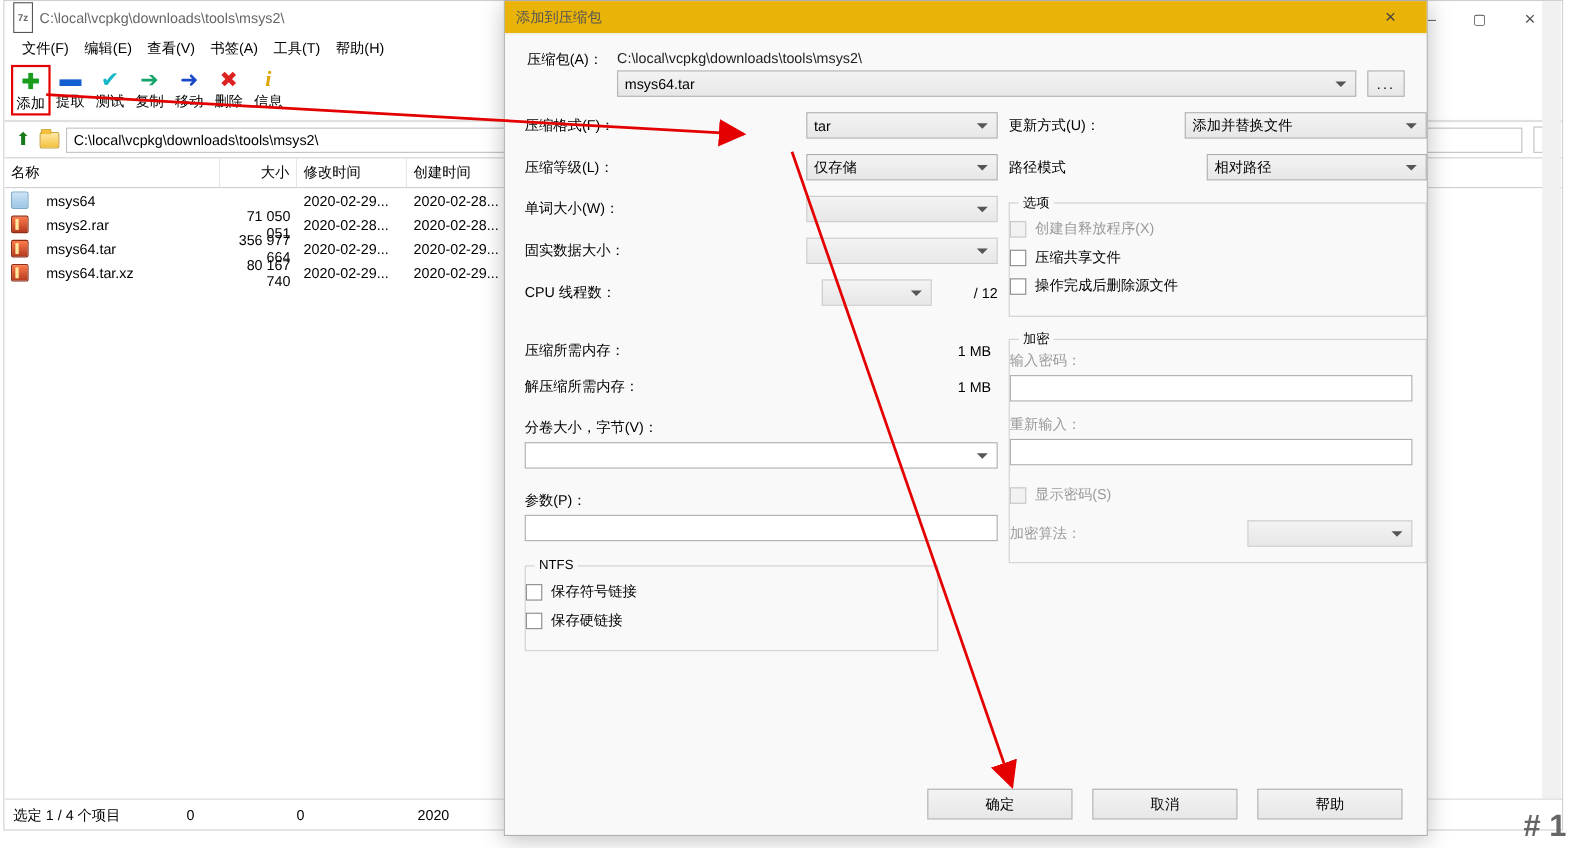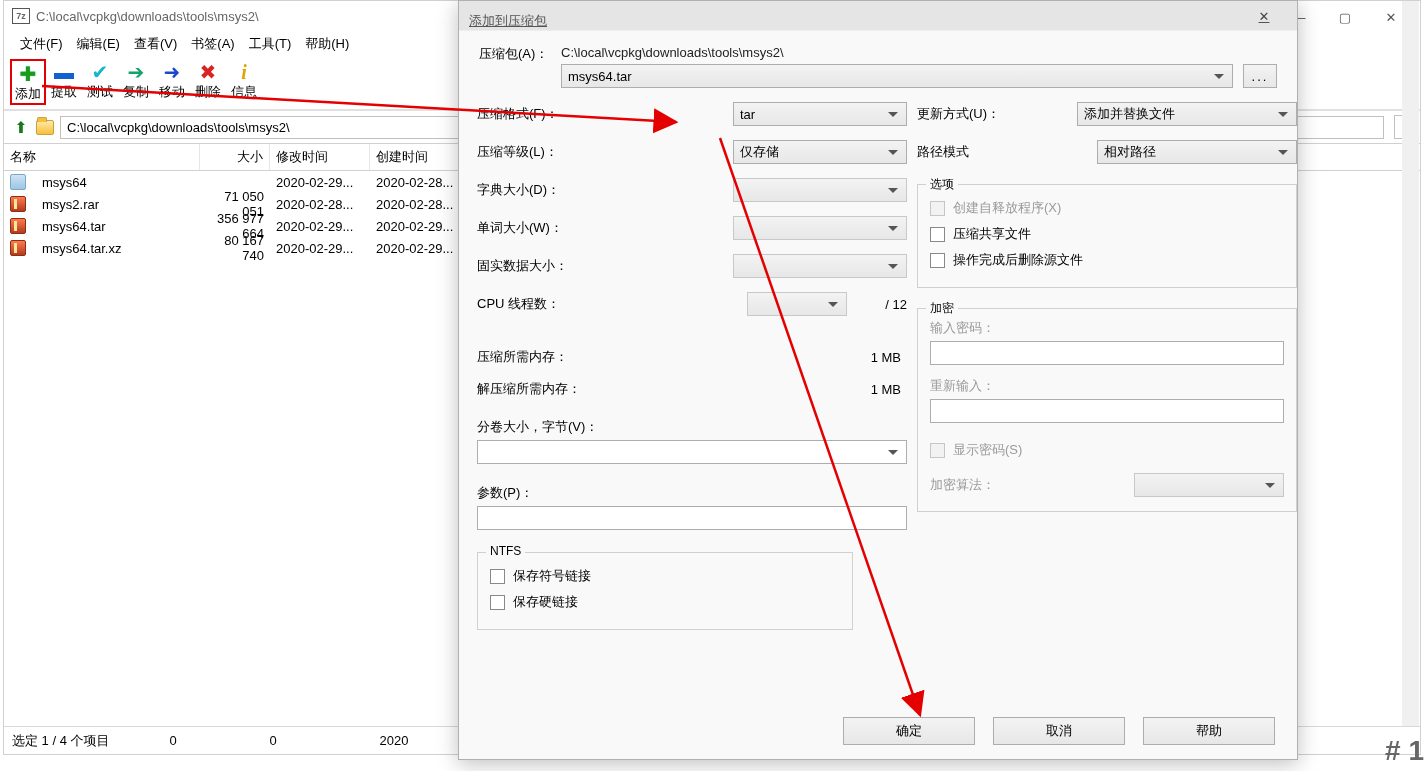--- a/index.html
+++ b/index.html
@@ -1,20 +1,20 @@
 <!DOCTYPE html>
 <html><head>
 <meta charset="utf-8">
 <style>
   * { box-sizing: border-box; font-family: "Microsoft YaHei", "Segoe UI", sans-serif; font-size: 13px; }
   body { margin: 0; background: #fff; position: relative; width: 1428px; height: 771px; overflow: hidden; color: #000; }
   
   .bgwin { position: absolute; left: 3px; top: 0; width: 1418px; height: 755px; border: 1px solid #d0d0d0; background: #fff; }
   .bg-titlebar { height: 30px; display:flex; align-items:center; padding:0 8px; color:#666; }
-  .bg-title-icon { width:18px; height:16px; border:1px solid #555; font-size:9px; display:flex; align-items:center; justify-content:center; margin-right:6px; font-weight:bold;}
+  .bg-title-icon { width:18px; height:28px; border:1px solid #555; font-size:9px; display:flex; align-items:center; justify-content:center; margin-right:6px; font-weight:bold;}
   .bg-winctrls { position:absolute; right:6px; top:4px; display:flex; gap:0; }
   .bg-winctrls div { width:46px; height:24px; display:flex; align-items:center; justify-content:center; color:#555; }
   .bg-menubar { padding: 0 10px; height:26px; display:flex; align-items:center; gap:2px; }
   .bg-menubar span { padding: 2px 6px; }
   .bg-toolbar { padding: 4px 6px; display:flex; gap:0; border-bottom:1px solid #e0e0e0;}
   .tbtn { width:36px; text-align:center; font-size:12px; }
   .tbtn .ticon { height:22px; display:flex; align-items:center; justify-content:center; font-size:20px; }
   .highlight-add { border:2px solid #e40000; padding:2px 0 0 0; margin-top:-2px; }
   .bg-pathbar { display:flex; align-items:center; padding:4px 8px; gap:6px; border-top:1px solid #e0e0e0; }
   .folder-icon { width:18px; height:15px; background: linear-gradient(#ffe9a8,#f5c13d); border:1px solid #caa13a; border-radius:2px; position:relative;}
@@ -33,34 +33,34 @@
   .bg-row .c4{ width:100px; padding-left:6px;}
   .fileicon{ width:16px; height:16px; }
   .fi-folder{ background:linear-gradient(#cfe3f5,#9bc6e6); border:1px solid #7aa8c8; border-radius:2px;}
   .fi-archive{ background:linear-gradient(#ff7b4d,#b43a1f); border:1px solid #8a2e16; border-radius:2px; position:relative;}
   .fi-archive:after{content:""; position:absolute; left:3px; top:2px; width:3px; height:10px; background:#ffe799;}
   .bg-status { position:absolute; left:0; bottom:0; right:0; height:28px; border-top:1px solid #d8d8d8; display:flex; align-items:center; padding:0 8px;}
   .bg-status .cell{ padding-right:60px;}
   .scrollbar-bg { position:absolute; right:1px; top:0; bottom:28px; width:17px; background:#f0f0f0;}
   
   .dlg { position:absolute; left:458px; top:0; width:840px; height:760px; background:#f9f9f9; border:1px solid #b0b0b0; box-shadow:0 4px 20px rgba(0,0,0,0.25);}
-  .dlg-titlebar{ height:30px; background:#e5e5e5; display:flex; align-items:flex-end; padding:0 10px; color:#555; border-bottom:1px solid #eee;text-decoration:underline;}
+  .dlg-titlebar{ height:30px; background:#eab308; display:flex; align-items:center; padding:0 10px; color:#555; border-bottom:1px solid #eee;}
   .dlg-winctrls{ margin-left:auto; display:flex;}
   .dlg-winctrls div{ width:46px; height:28px; display:flex; align-items:center; justify-content:center; color:#444;}
   .dlg-body{ padding:14px 18px 10px 18px; display:grid; grid-template-columns: 430px 380px; column-gap:10px; row-gap:10px; }
   .row{ display:flex; align-items:center; }
   .lbl{ width:130px; }
   .combo{ flex:1; height:24px; border:1px solid #adadad; background:linear-gradient(#f3f3f3,#e7e7e7); padding:0 6px; display:flex; align-items:center; position:relative;}
   .combo:after{ content:""; position:absolute; right:8px; top:9px; border:5px solid transparent; border-top-color:#555;}
   .combo.med{ width:174px; flex:none;}
   .combo.disabled{ color:#888; border-color:#c8c8c8;}
   .textbox{ flex:1; height:24px; border:1px solid #adadad; background:#fff; padding:0 6px; display:flex; align-items:center;}
   .btn-browse{ width:34px; height:24px; border:1px solid #adadad; background:linear-gradient(#f3f3f3,#e7e7e7); display:flex; align-items:center; justify-content:center; margin-left:10px; letter-spacing:2px;}
   .valtxt{ margin-left:auto; padding-right:6px;}
-  .groupbox{ border:1px solid #d0d0d0; padding:10px 12px 14px 12px; position:relative;}
+  .groupbox{ border:1px solid #d0d0d0; padding:10px 12px 14px 0; position:relative;}
   .groupbox .legend{ position:absolute; top:-9px; left:8px; background:#f9f9f9; padding:0 4px; font-size:12px;}
   .chk{ display:flex; align-items:center; gap:8px; height:26px;}
   .chkbox{ width:15px; height:15px; border:1px solid #888; background:#fff;}
   .chkbox.disabled{ border-color:#c6c6c6; background:#f2f2f2;}
   .chk.disabled{ color:#9a9a9a;}
   .pass-input{ height:24px; border:1px solid #adadad; background:#fff;}
   .dlg-btnbar{ position:absolute; bottom:14px; right:22px; display:flex; gap:18px;}
   .dlg-btn{ width:132px; height:28px; border:1px solid #adadad; background:linear-gradient(#f3f3f3,#e7e7e7); display:flex; align-items:center; justify-content:center;}
   
   .anno{ position:absolute; left:0; top:0; width:1428px; height:771px; pointer-events:none;}
@@ -208,26 +208,20 @@
             <span>tar</span>
           </div>
         </div>
       <div class="row" style="margin-top:14px;">
           <div class="lbl">压缩等级(L)：</div>
         <div class="combo med" style="margin-left:auto;">
             <span>仅存储</span>
           </div>
         </div>
       <div class="row" style="margin-top:14px;">
-          <div class="lbl">字典大小(D)：</div>
-        <div class="combo med disabled" style="margin-left:auto;">
-            <span></span>
-          </div>
-        </div>
-      <div class="row" style="margin-top:14px;">
           <div class="lbl">单词大小(W)：</div>
         <div class="combo med disabled" style="margin-left:auto;">
             <span></span>
           </div>
         </div>
       <div class="row" style="margin-top:14px;">
           <div class="lbl">固实数据大小：</div>
         <div class="combo med disabled" style="margin-left:auto;">
             <span></span>
           </div>

